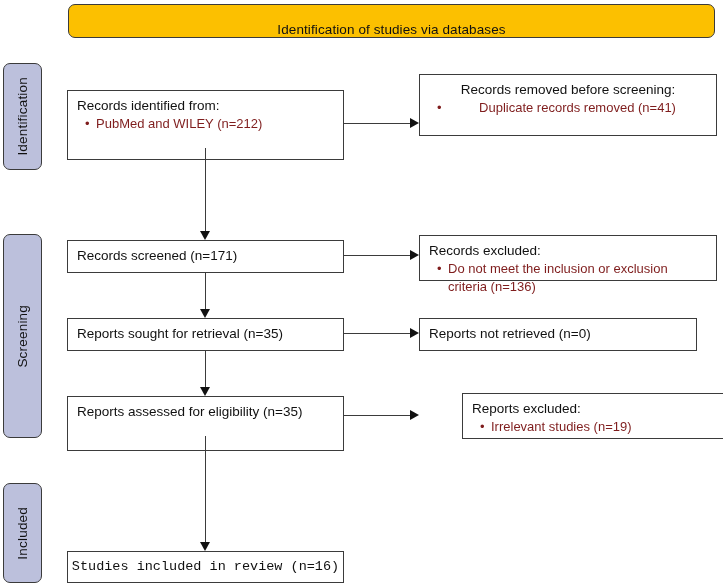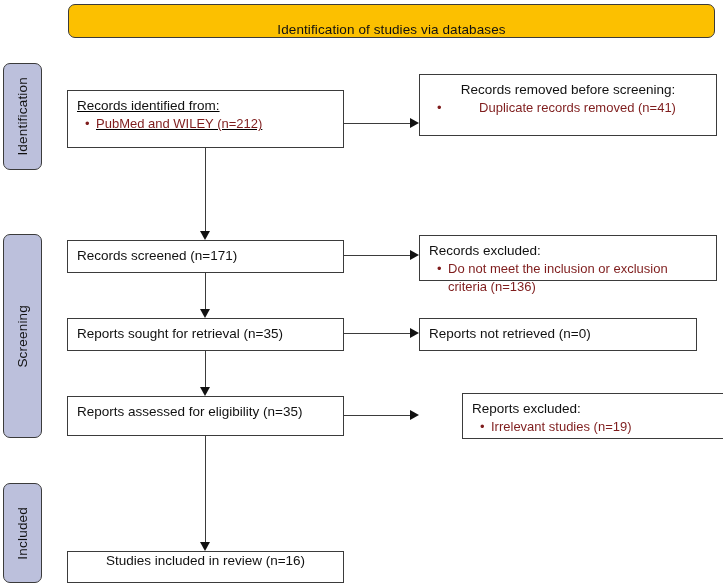--- a/index.html
+++ b/index.html
@@ -71,47 +71,48 @@
     padding: 6px 9px 5px 9px;
   }
   .box-line {
     font-size: 13.5px;
     color: #111111;
     line-height: 18px;
     white-space: nowrap;
   }
   .box.center {
     display: flex;
-    align-items: flex-start;
+    align-items: center;
     justify-content: center;
     padding: 0 9px;
+    font-family: Liberation Mono, monospace;
   }
   ul.bullets {
     margin: 0;
     padding: 0 0 0 19px;
     list-style: none;
   }
   ul.bullets li {
     font-size: 13px;
     color: #7f1d1d;
     line-height: 18px;
     position: relative;
   }
   ul.bullets li::before {
     content: "\2022";
     position: absolute;
     left: -11px;
     top: 0;
   }
 
   
-  #box-identified { left: 67px; top: 90px;  width: 277px; height: 58px; text-decoration: underline; }
+  #box-identified { left: 67px; top: 90px;  width: 277px; height: 70px; }
   #box-screened   { left: 67px; top: 240px; width: 277px; height: 33px; }
   #box-sought     { left: 67px; top: 318px; width: 277px; height: 33px; }
-  #box-assessed   { left: 67px; top: 396px; width: 277px; height: 40px; }
+  #box-assessed   { left: 67px; top: 396px; width: 277px; height: 55px; }
   #box-included   { left: 67px; top: 551px; width: 277px; height: 32px; }
 
   
   #box-removed        { left: 419px; top: 74px;  width: 298px; height: 62px; text-align: center; }
   #box-excluded-recs  { left: 419px; top: 235px; width: 298px; height: 46px; }
   #box-not-retrieved  { left: 419px; top: 318px; width: 278px; height: 33px; }
   #box-excluded-reps  { left: 419px; top: 393px; width: 278px; height: 46px; margin-left: 43px; }
 
   
   .vline {

